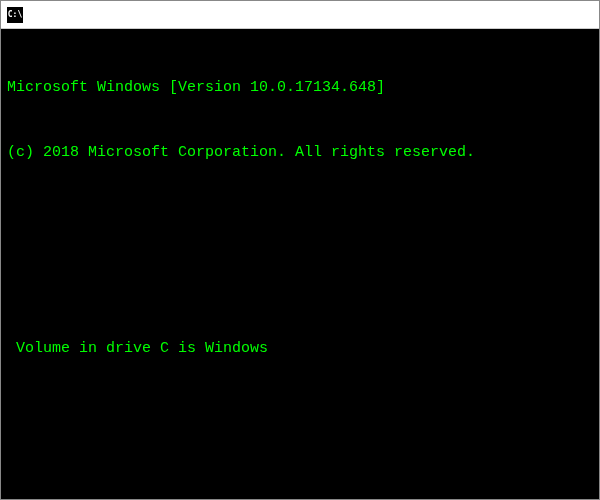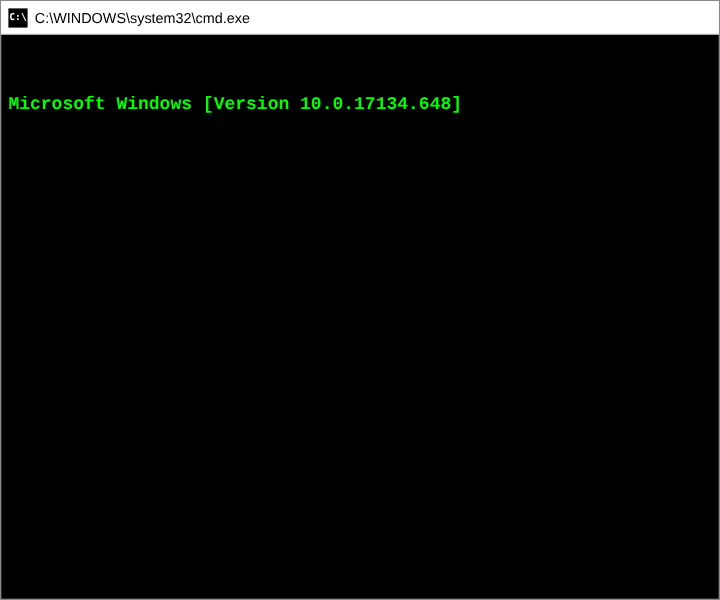--- a/index.html
+++ b/index.html
@@ -49,40 +49,40 @@
     }
     .terminal {
       flex: 1;
       background: #000;
       color: #00ff00;
       padding: 4px 6px;
       font-size: 15px;
       line-height: 1.45;
       overflow: hidden;
       white-space: pre;
-      font-weight: bold;
     }
     .line {
       display: block;
     }
     .blank {
       height: 1.45em;
     }
   </style>
 </head>
 <body>
 
 <div class="window">
   <div class="titlebar">
     <div class="title-icon">C:\</div>
-    <div class="title-text">C:\WINDOWS\system32\cmd.exe</div>
   </div>
   <div class="terminal">
     <span class="line">Microsoft Windows [Version 10.0.17134.648]</span>
+    <span class="line">(c) 2018 Microsoft Corporation. All rights reserved.</span>
     <div class="blank"></div>
     <div class="blank"></div>
+    <span class="line"> Volume in drive C is Windows</span>
     
     
     
     
     
   </div>
 </div>
 
 </body></html>

